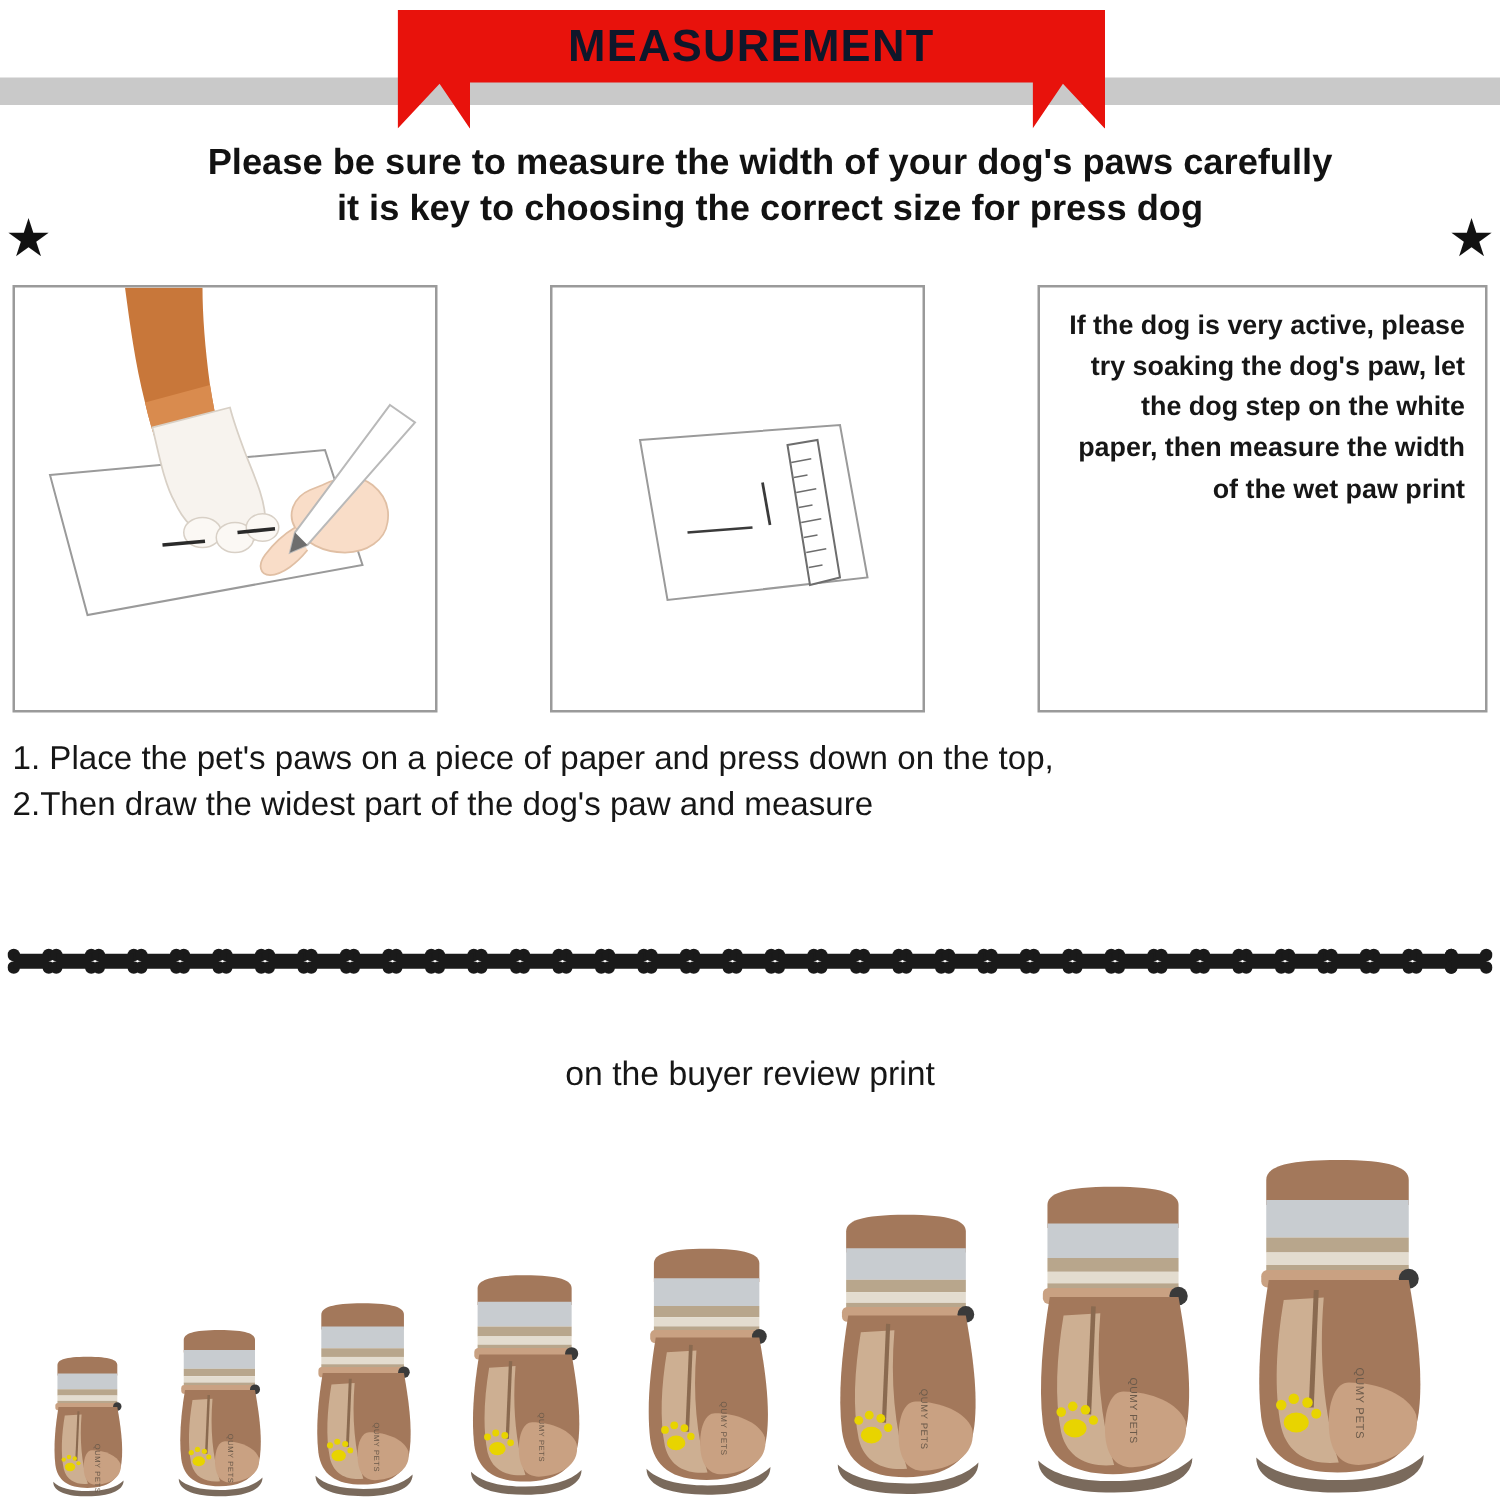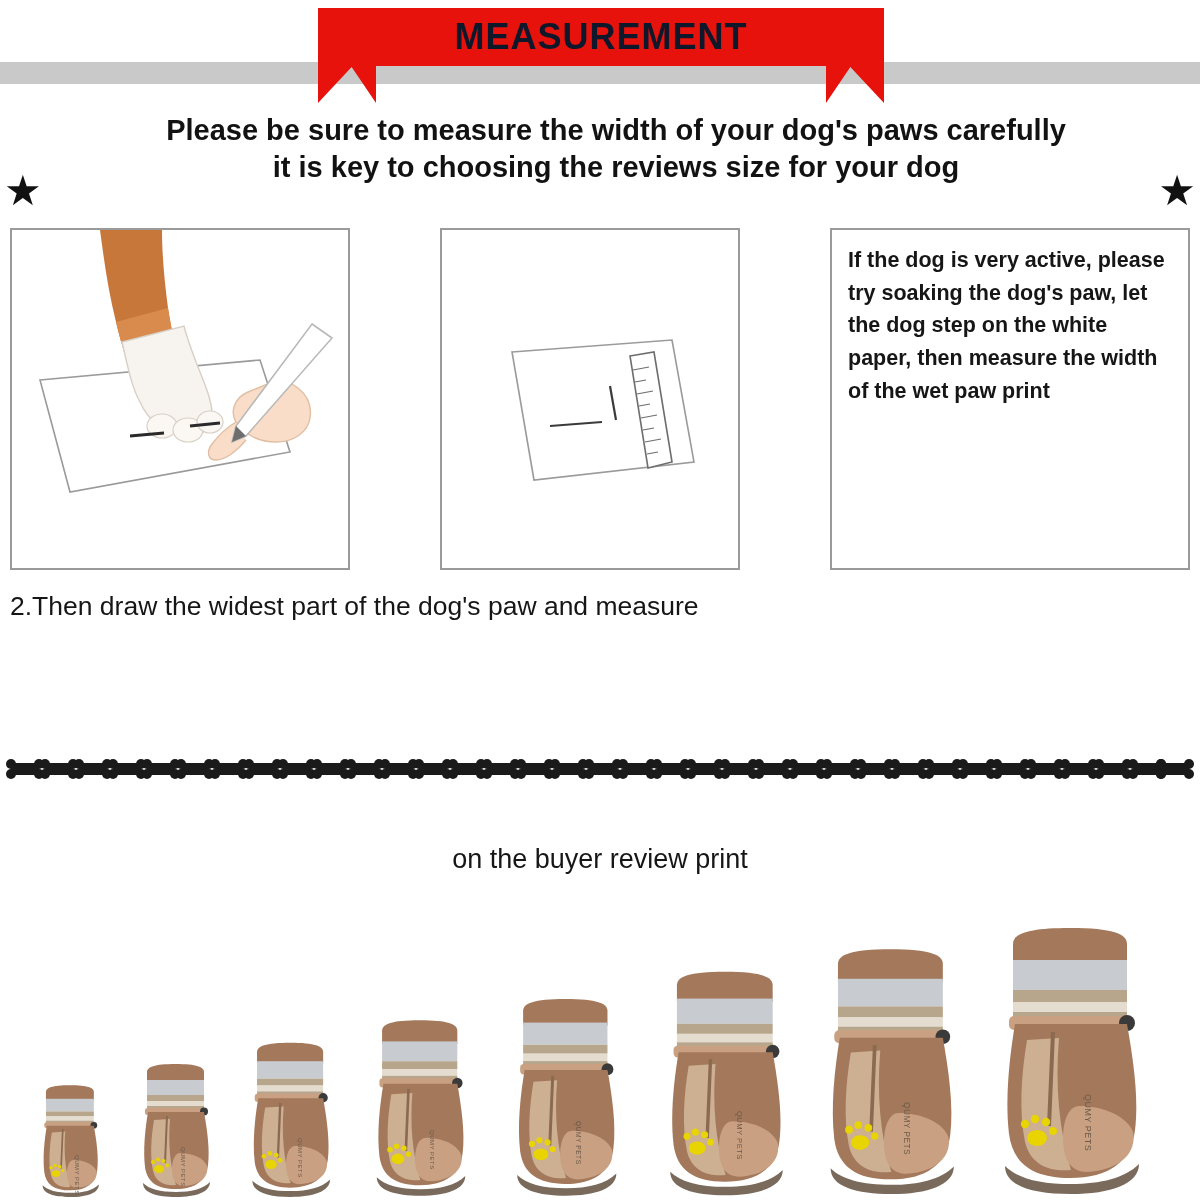--- a/index.html
+++ b/index.html
@@ -82,20 +82,21 @@
     top: 228px; left: 10px;
     width: 1180px; height: 342px;
     display: flex;
     justify-content: space-between;
   }
   .panel {
     border: 2px solid #9a9a9a;
     background: #fff;
     position: relative;
     overflow: hidden;
+    text-align: right;
   }
   .panel-a { width: 340px; height: 342px; }
   .panel-b { width: 300px; height: 342px; }
   .panel-c { width: 360px; height: 342px; padding: 14px 16px 10px 16px; }
 
   .panel-c p {
     margin: 0;
     font-size: 21.5px;
     font-weight: bold;
     color: #161616;
@@ -163,21 +164,21 @@
       <div class="ribbon-tail-l"></div>
       <div class="ribbon-tail-r"></div>
       <div class="ribbon-body">
         <span class="ribbon-title">MEASUREMENT</span>
       </div>
     </div>
   </div>
 
   <div class="headline">
     <span>Please be sure to measure the width of your dog's paws carefully</span>
-    <span class="l2">it is key to choosing the reviews size for your dog</span>
+    <span class="l2">it is key to choosing the correct size for press dog</span>
   </div>
   <div class="star left">★</div>
   <div class="star right">★</div>
 
   <div class="panels">
 
     <div class="panel panel-a">
       <svg width="336" height="338" viewBox="0 0 336 338">
 
         <polygon points="28,150 248,130 278,222 58,262" fill="#ffffff" stroke="#9a9a9a" stroke-width="1.6"></polygon>
@@ -221,20 +222,21 @@
         </g>
       </svg>
     </div>
 
     <div class="panel panel-c">
       <p>If the dog is very active, please try soaking the dog's paw, let the dog step on the white paper, then measure the width of the wet paw print</p>
     </div>
   </div>
 
   <div class="steps">
+    <div>1. Place the pet's paws on a piece of paper and press down on the top,</div>
     <div>2.Then draw the widest part of the dog's paw and measure</div>
   </div>
 
   <div class="bone-divider">
     <svg width="1188" height="34" viewBox="0 0 1188 34">
       <defs>
         <g id="bone">
           <circle cx="5" cy="6" r="5" fill="#1a1a1a"></circle>
           <circle cx="5" cy="16" r="5" fill="#1a1a1a"></circle>
           <circle cx="33" cy="6" r="5" fill="#1a1a1a"></circle>

